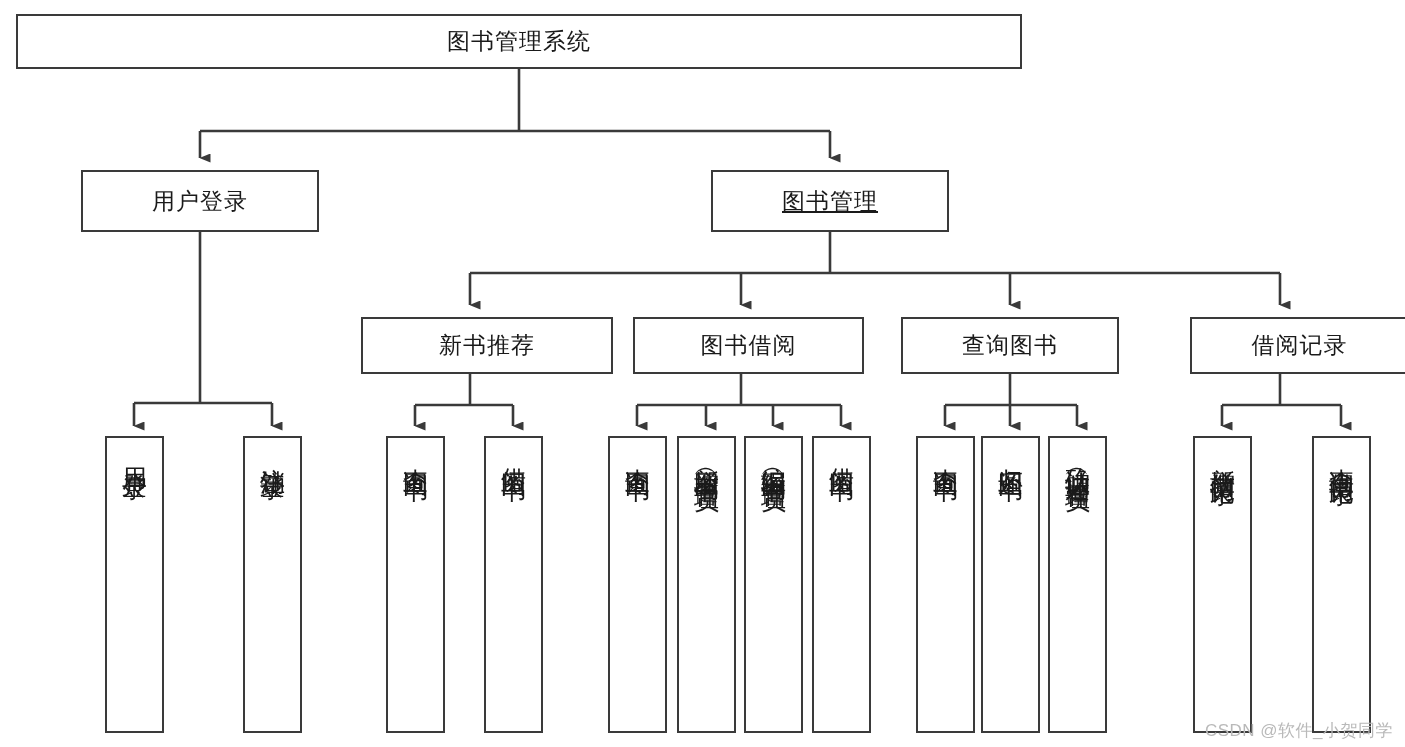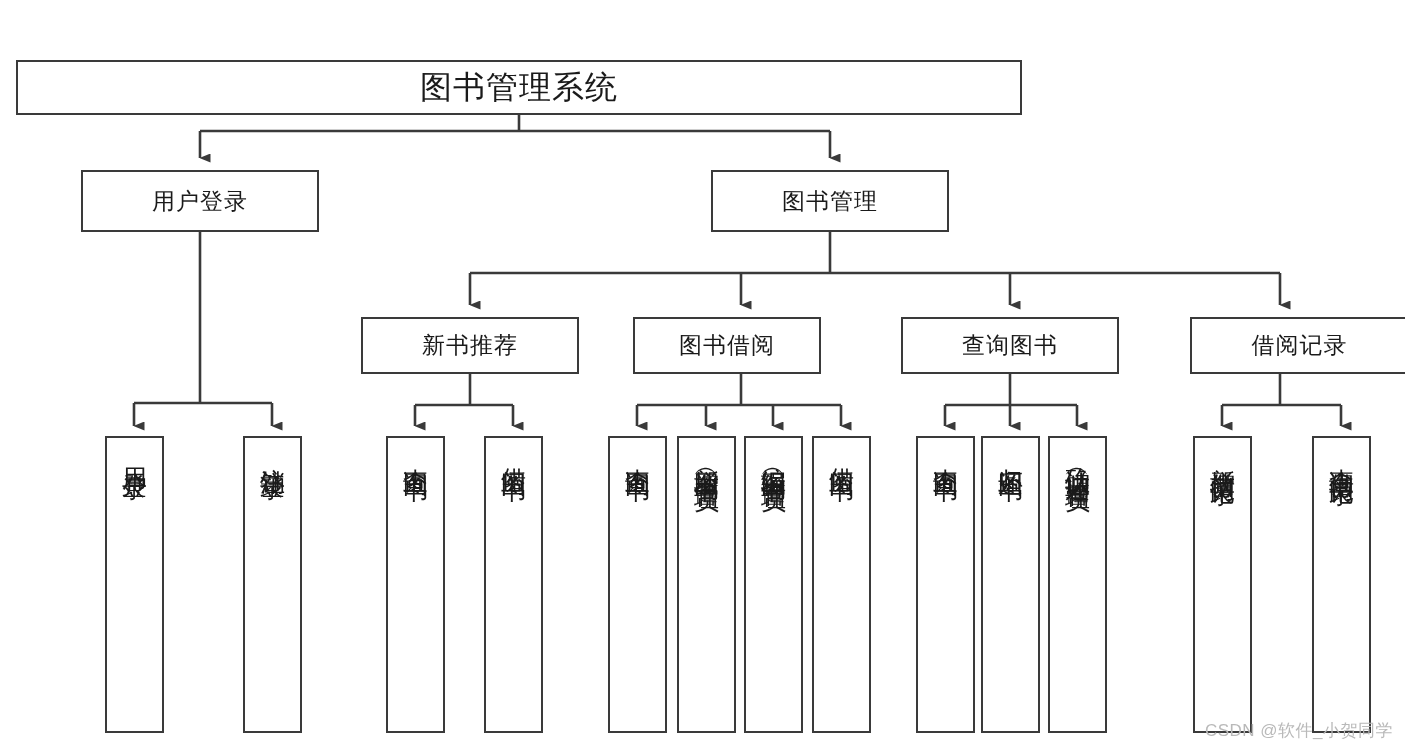--- a/index.html
+++ b/index.html
@@ -34,22 +34,21 @@
     align-items: center;
     justify-content: center;
     color: #1a1a1a;
   }
   .node-h {
     font-size: 23px;
     letter-spacing: 1px;
     white-space: nowrap;
   }
   .node-root {
-    font-size: 32px;
-    margin-top: 46px;
+    font-size: 23px;
   }
   .node-v {
     align-items: flex-start;
     justify-content: center;
     padding-top: 10px;
   }
   .vtext {
     writing-mode: vertical-rl;
     text-orientation: upright;
     font-size: 25px;
@@ -125,28 +124,28 @@
     </g>
   </svg>
 
   <div class="node node-h node-root" id="n-root" style="left: 16px; top: 14px; width: 1006px; height: 55px;">
     <span>图书管理系统</span>
   </div>
 
   <div class="node node-h" id="n-l2-0" style="left: 81px; top: 170px; width: 238px; height: 62px;">
     <span>用户登录</span>
   </div>
-  <div class="node node-h" id="n-l2-1" style="left: 711px; top: 170px; width: 238px; height: 62px;">
+  <div class="node node-h" id="n-l2-1" style="left: 711px; top: 170px; width: 238px; height: 62px; text-decoration: underline;">
     <span>图书管理</span>
   </div>
 
-  <div class="node node-h" id="n-l3-0" style="left: 361px; top: 317px; width: 218px; height: 57px; text-align: right;">
+  <div class="node node-h" id="n-l3-0" style="left: 361px; top: 317px; width: 252px; height: 57px; text-align: right;">
     <span>新书推荐</span>
   </div>
-  <div class="node node-h" id="n-l3-1" style="left: 633px; top: 317px; width: 188px; height: 57px;">
+  <div class="node node-h" id="n-l3-1" style="left: 633px; top: 317px; width: 231px; height: 57px;">
     <span>图书借阅</span>
   </div>
   <div class="node node-h" id="n-l3-2" style="left: 901px; top: 317px; width: 218px; height: 57px;">
     <span>查询图书</span>
   </div>
   <div class="node node-h" id="n-l3-3" style="left: 1170px; top: 317px; width: 219px; height: 57px; margin-left: 20px;">
     <span>借阅记录</span>
   </div>
 
   <div class="node node-v" id="n-leaf-0" style="left: 105px; top: 436px; width: 59px; height: 297px;">

